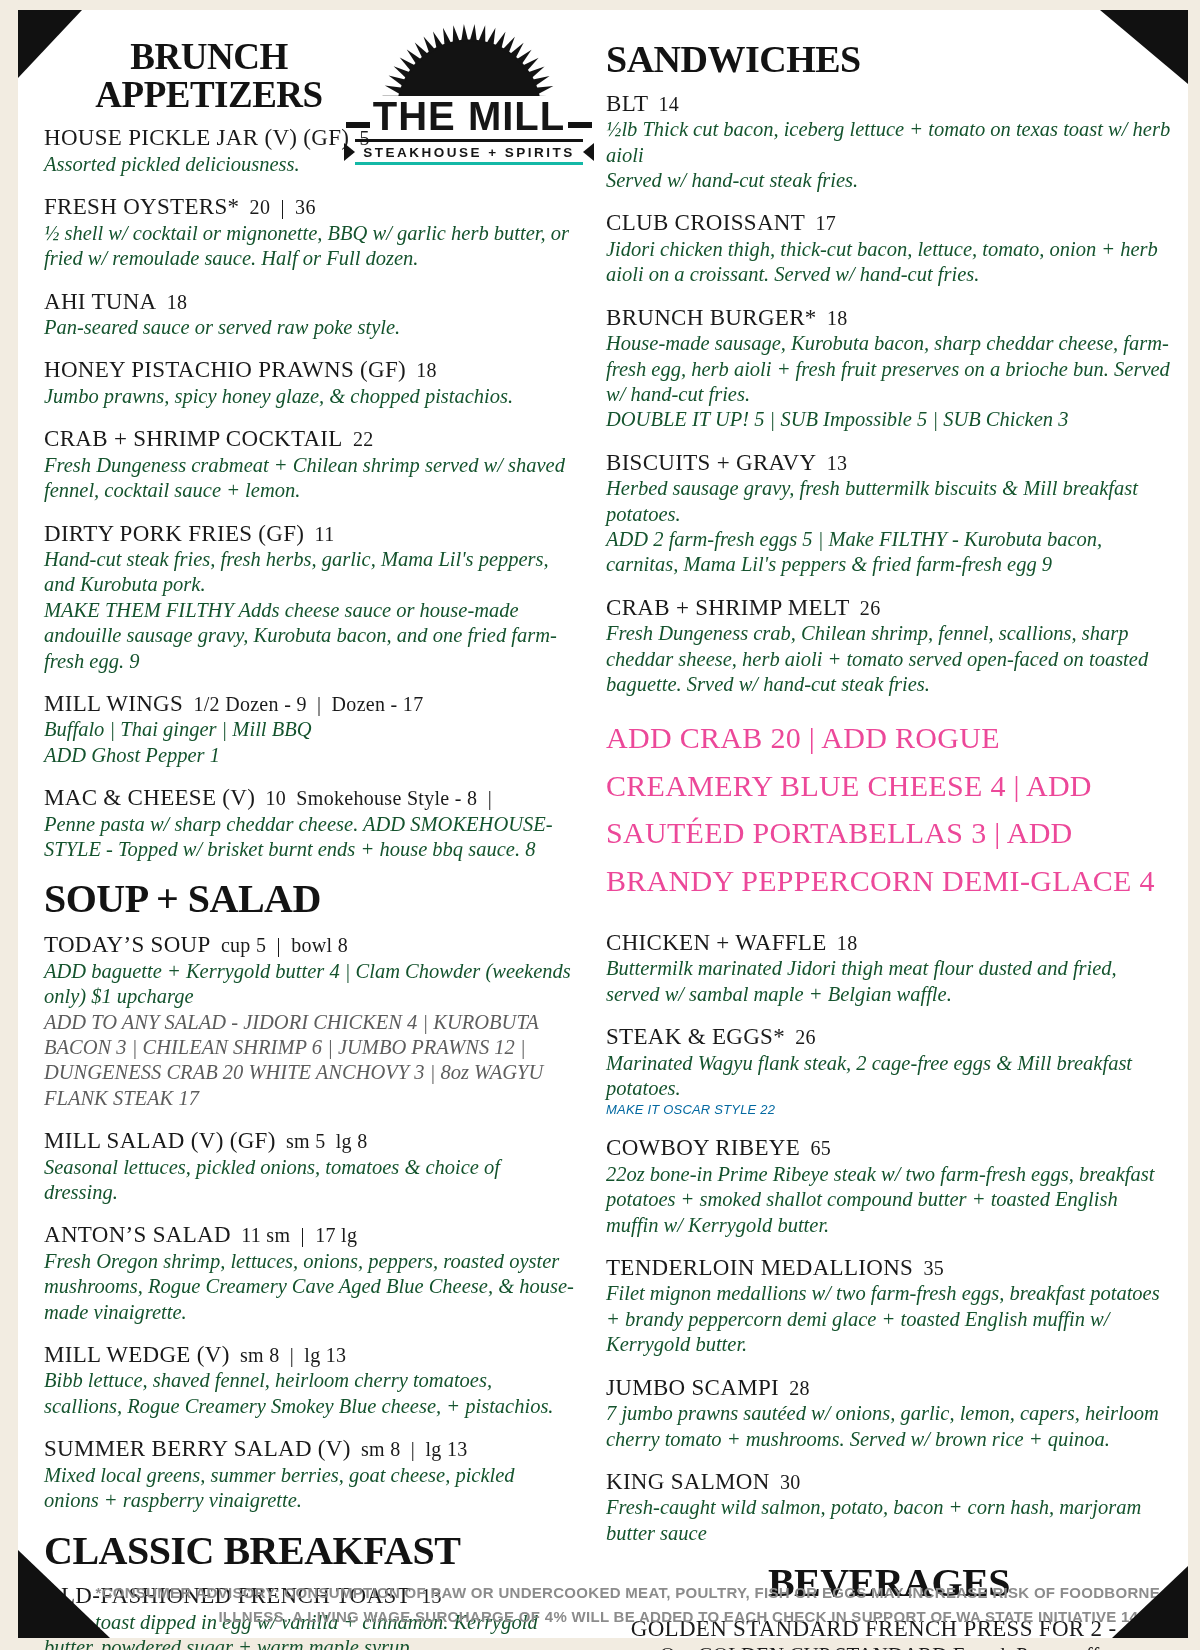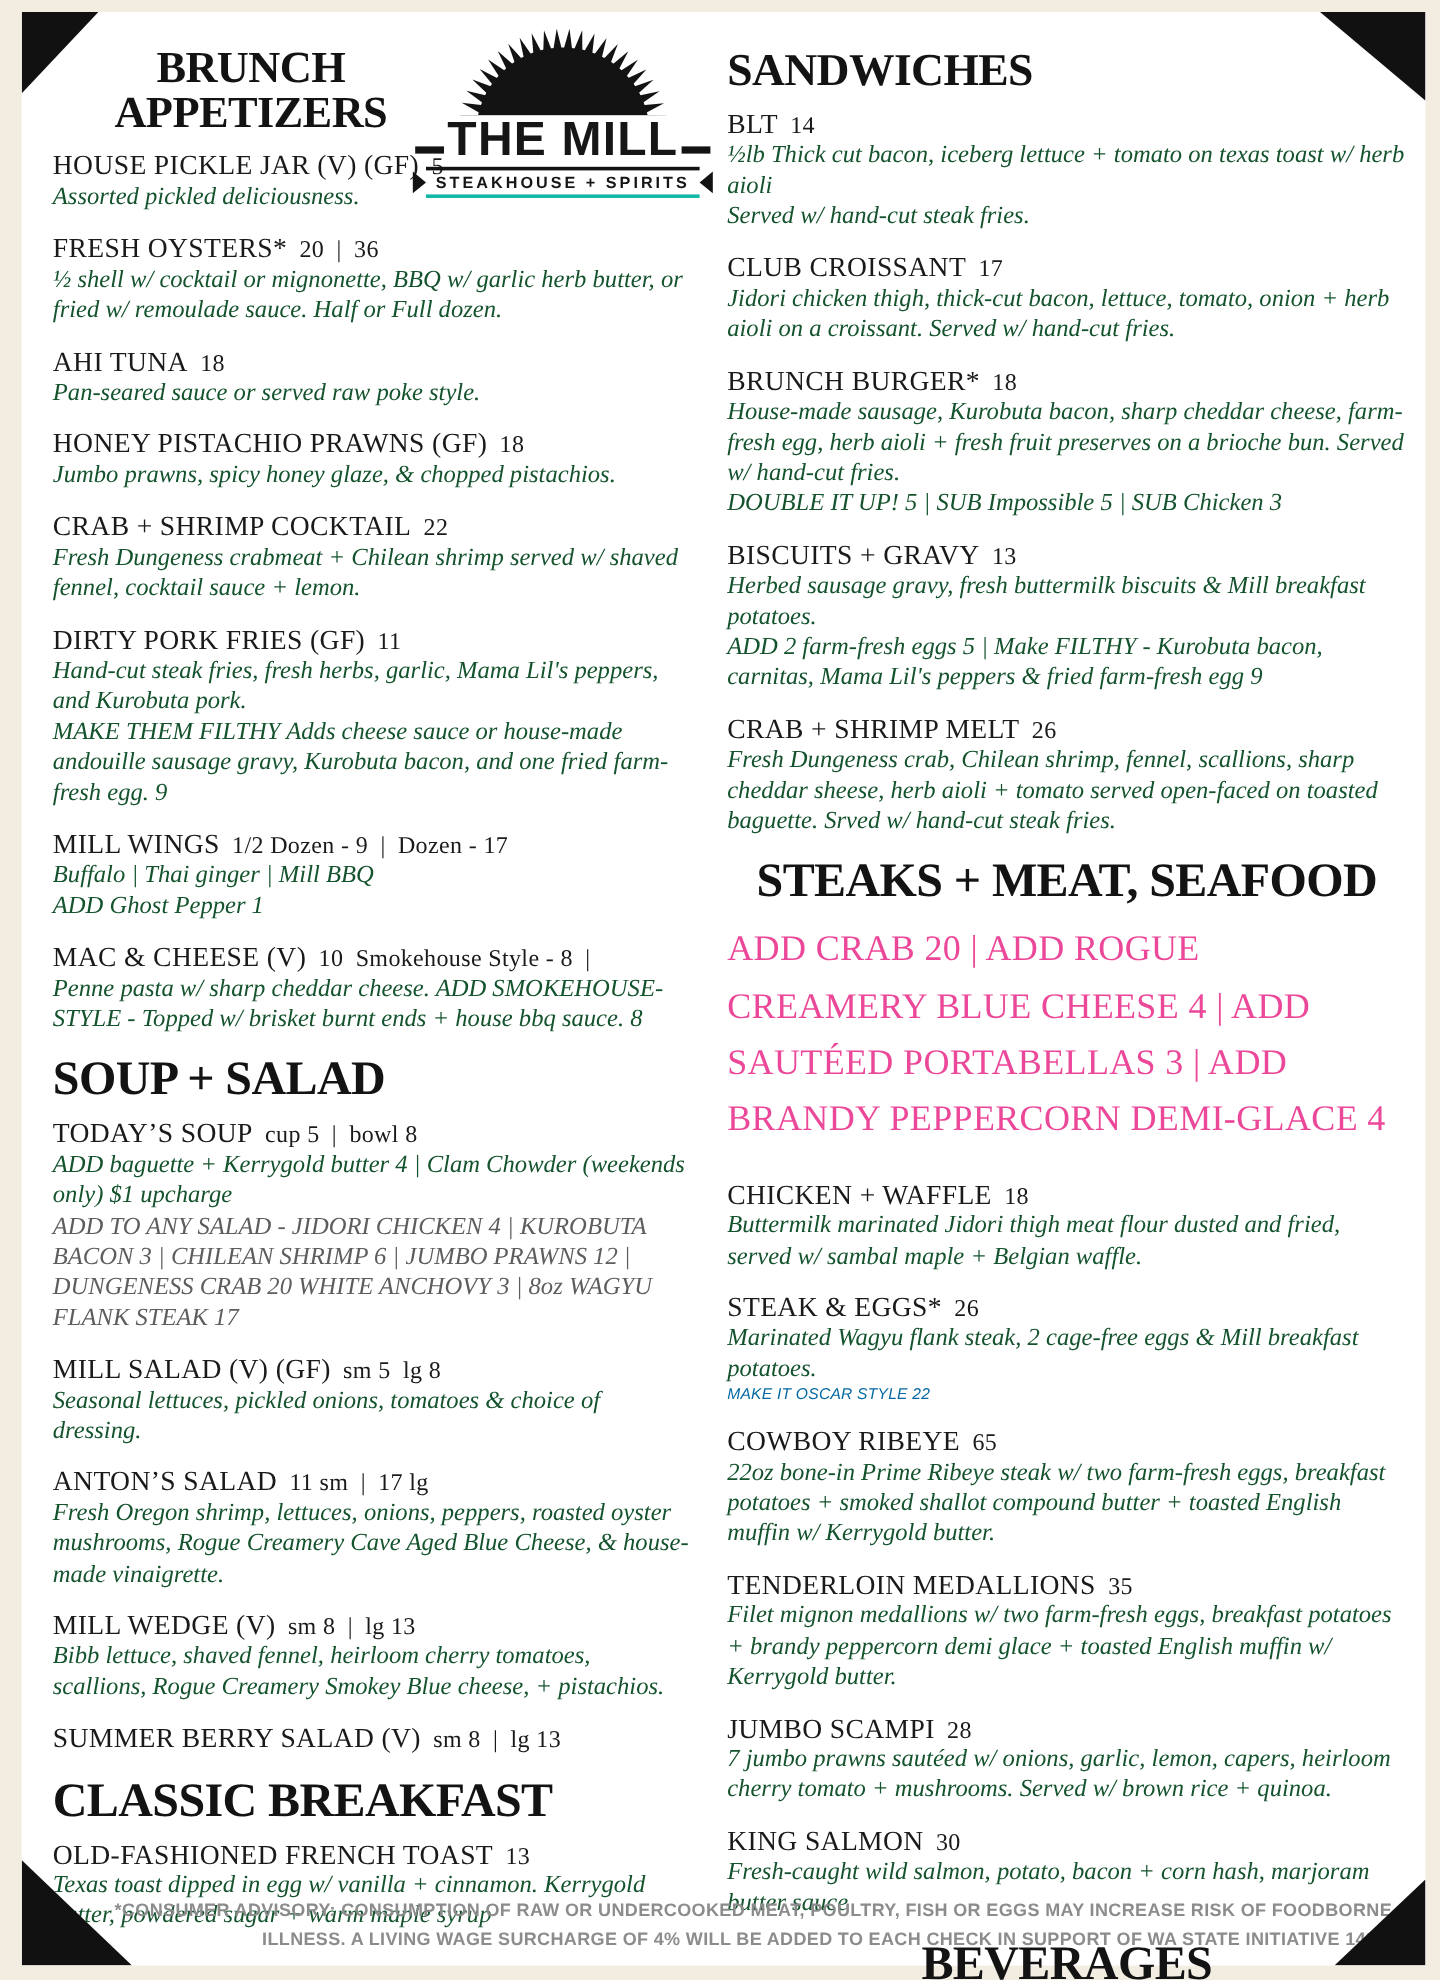--- a/index.html
+++ b/index.html
@@ -162,20 +162,21 @@
           <article class="item">
             <h3 class="item-line"><span class="item-name">ANTON’S SALAD</span><span class="item-price"> 11 sm | 17 lg</span></h3>
             <p class="line l-desc">Fresh Oregon shrimp, lettuces, onions, peppers, roasted oyster mushrooms, Rogue Creamery Cave Aged Blue Cheese, &amp; house-made vinaigrette.</p>
           </article>
           <article class="item">
             <h3 class="item-line"><span class="item-name">MILL WEDGE (V)</span><span class="item-price"> sm 8 | lg 13</span></h3>
             <p class="line l-desc">Bibb lettuce, shaved fennel, heirloom cherry tomatoes, scallions, Rogue Creamery Smokey Blue cheese, + pistachios.</p>
           </article>
           <article class="item">
             <h3 class="item-line"><span class="item-name">SUMMER BERRY SALAD (V)</span><span class="item-price"> sm 8 | lg 13</span></h3>
+            <p class="line l-desc">Mixed local greens, summer berries, goat cheese, pickled onions + raspberry vinaigrette.</p>
           </article>
         </section>
         <section class="menu-section">
           <h2 class="section-title section-title-el">CLASSIC BREAKFAST</h2>
           <article class="item">
             <h3 class="item-line"><span class="item-name">OLD-FASHIONED FRENCH TOAST</span><span class="item-price"> 13</span></h3>
             <p class="line l-desc">Texas toast dipped in egg w/ vanilla + cinnamon. Kerrygold butter, powdered sugar + warm maple syrup</p>
           </article>
         </section>
       </div>
@@ -200,21 +201,20 @@
             <h3 class="item-line"><span class="item-name">BISCUITS + GRAVY</span><span class="item-price"> 13</span></h3>
             <p class="line l-desc">Herbed sausage gravy, fresh buttermilk biscuits &amp; Mill breakfast potatoes.</p>
             <p class="line l-desc">ADD 2 farm-fresh eggs 5 | Make FILTHY - Kurobuta bacon, carnitas, Mama Lil's peppers &amp; fried farm-fresh egg 9</p>
           </article>
           <article class="item">
             <h3 class="item-line"><span class="item-name">CRAB + SHRIMP MELT</span><span class="item-price"> 26</span></h3>
             <p class="line l-desc">Fresh Dungeness crab, Chilean shrimp, fennel, scallions, sharp cheddar sheese, herb aioli + tomato served open-faced on toasted baguette. Srved w/ hand-cut steak fries.</p>
           </article>
         </section>
         <section class="menu-section centered-title">
-          <h2 class="section-title section-title-el">STEAKS + MEAT, SEAFOOD</h2>
           <p class="section-intro">ADD CRAB 20 | ADD ROGUE CREAMERY BLUE CHEESE 4 | ADD SAUTÉED PORTABELLAS 3 | ADD BRANDY PEPPERCORN DEMI-GLACE 4</p>
           <article class="item">
             <h3 class="item-line"><span class="item-name">CHICKEN + WAFFLE</span><span class="item-price"> 18</span></h3>
             <p class="line l-desc">Buttermilk marinated Jidori thigh meat flour dusted and fried, served w/ sambal maple + Belgian waffle.</p>
           </article>
           <article class="item">
             <h3 class="item-line"><span class="item-name">STEAK &amp; EGGS*</span><span class="item-price"> 26</span></h3>
             <p class="line l-desc">Marinated Wagyu flank steak, 2 cage-free eggs &amp; Mill breakfast potatoes.</p>
             <p class="line l-sans">MAKE IT OSCAR STYLE 22</p>
           </article>

